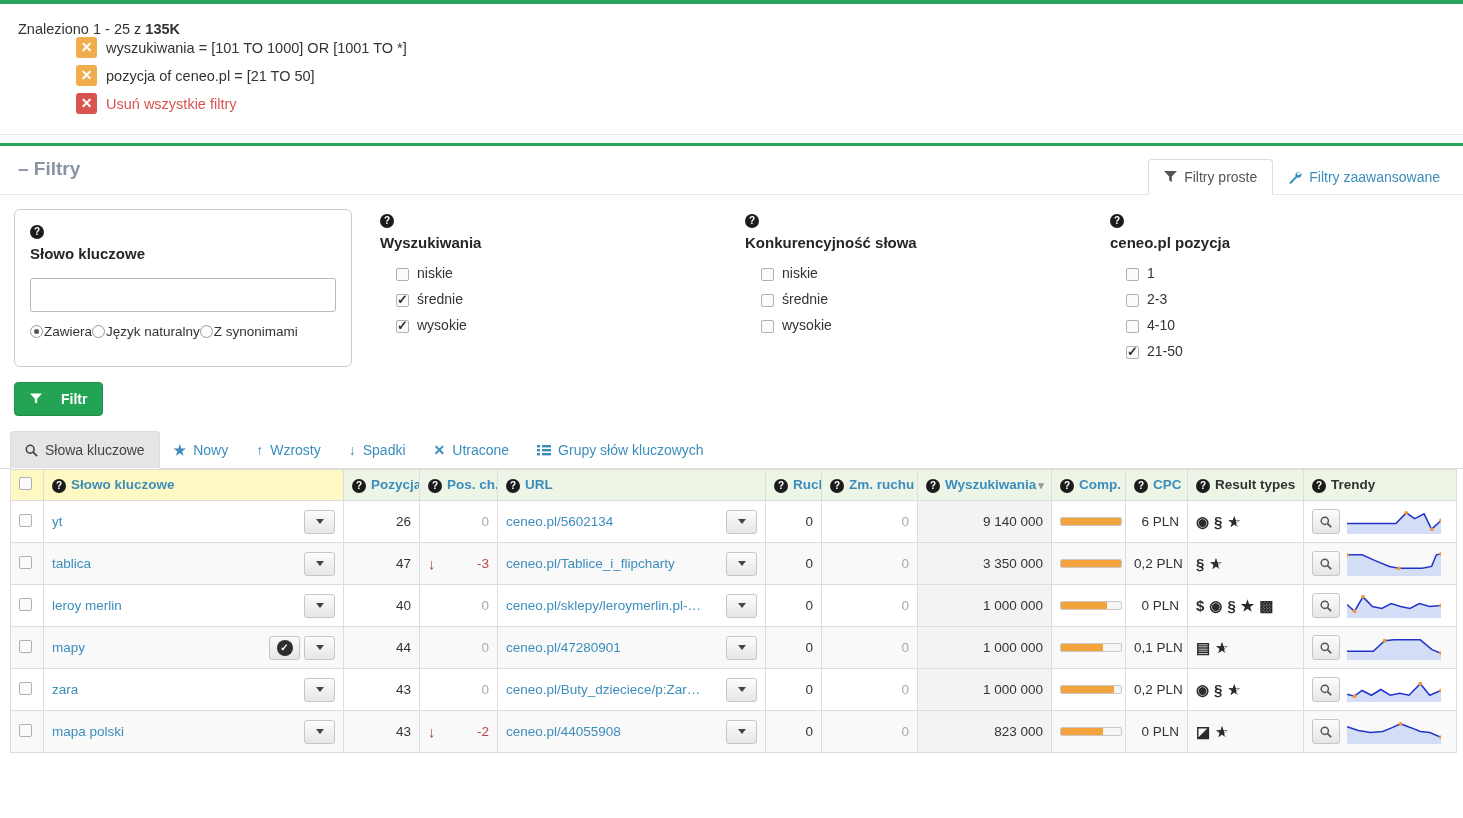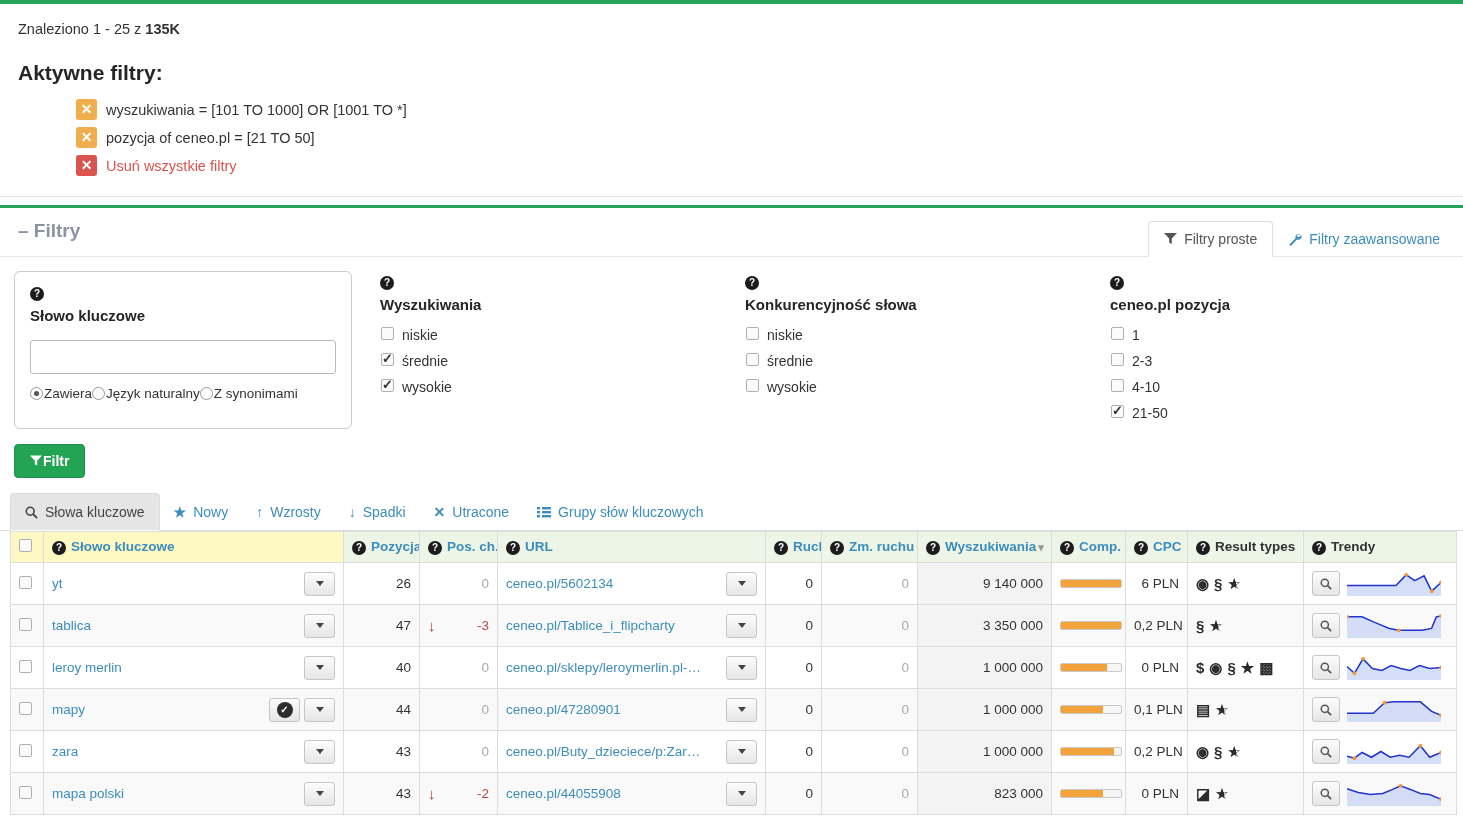--- a/index.html
+++ b/index.html
@@ -37,21 +37,21 @@
 
   .filter-panels { display:flex; padding:14px 18px 0 14px; }
   .panel-keyword { width:338px; flex:0 0 338px; border:1px solid #ccc; border-radius:6px;
                    padding:12px 15px; height:158px; }
   .fgroup { width:365px; flex:0 0 365px; padding-left:28px; padding-top:2px; }
   .fgroup:last-child { flex:1; }
   .fgroup-title, .panel-kw-title { font-weight:bold; font-size:15px; color:#262626; margin:6px 0 14px 0; }
   .help-icon { display:inline-block; width:14px; height:14px; border-radius:50%;
                background:#1c1c1c; color:#fff; font-size:10px; font-weight:bold;
                text-align:center; line-height:14px; cursor:help; }
-  .f-opt { display:flex; align-items:flex-start; margin:0 0 10px 1px; font-size:14px;
+  .f-opt { display:flex; align-items:flex-end; margin:0 0 10px 16px; font-size:14px;
            color:#333; cursor:pointer; }
   .f-opt span { margin-left:8px; }
 
   input[type=checkbox] { -webkit-appearance:none; appearance:none; width:13px; height:13px;
       border:1px solid #b0b0b0; border-radius:2px; background:#fbfbfb; margin:0;
       position:relative; cursor:pointer; flex:0 0 auto; }
   input[type=checkbox]:checked::after { content:"✓"; position:absolute; left:0px; top:-3px;
       font-size:13px; font-weight:bold; color:#333; }
   input[type=radio] { -webkit-appearance:none; appearance:none; width:13px; height:13px;
       border:1px solid #999; border-radius:50%; background:#fdfdfd; margin:0 1px 0 0;
@@ -59,21 +59,21 @@
   input[type=radio]:checked::after { content:""; position:absolute; left:3px; top:3px;
       width:5px; height:5px; border-radius:50%; background:#555; }
 
   .kw-input { width:100%; height:34px; border:1px solid #b9b9b9; border-radius:3px;
               margin:2px 0 12px 0; padding:4px 8px; font-size:14px; }
   .kw-modes { font-size:13.5px; color:#333; white-space:nowrap; }
   .kw-modes label { cursor:pointer; }
 
   .filtr-btn { margin:13px 0 12px 14px; background:#23a455; border:1px solid #1d8f49;
                border-radius:4px; color:#fff; font-weight:bold; font-size:14px;
-               padding:8px 15px; display:inline-flex; align-items:center; gap:1px;
+               padding:8px 15px; display:inline-flex; align-items:center; gap:19px;
                cursor:pointer; font-family:inherit; }
 
   .view-tabs { display:flex; border-bottom:1px solid #ddd; padding-left:10px; margin-top:2px; }
   .vtab { padding:10px 14px; color:#3c8dbc; font-size:14px; cursor:pointer;
           display:flex; align-items:center; gap:7px; position:relative; top:1px; white-space:nowrap; }
   .vtab.active { background:#e5e5e5; border:1px solid #ddd; border-bottom:1px solid #fff;
                  border-radius:4px 4px 0 0; color:#444; }
   .glyph-ic { font-weight:bold; }
 
   table.kw { border-collapse:collapse; margin:0 6px 0 10px; width:1447px; table-layout:fixed; }
@@ -127,21 +127,20 @@
 
 
 <div class="top-green-bar"></div>
 
 <div class="content-pad">
   <div class="results-line">
     <span>Znaleziono 1 - 25 z</span>
     <b>135K</b>
   </div>
 
-  <div class="active-filters-title">Aktywne filtry:</div>
 
   <div class="chips">
     <div class="chip-row">
       <span class="chip-x">✕</span>
       <span class="chip-label">wyszukiwania = [101 TO 1000] OR [1001 TO *]</span>
     </div>
     <div class="chip-row">
       <span class="chip-x">✕</span>
       <span class="chip-label">pozycja of ceneo.pl = [21 TO 50]</span>
     </div>

